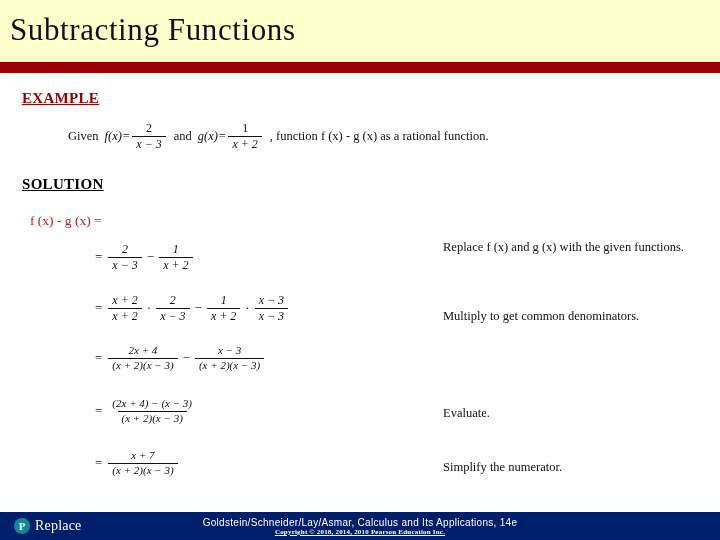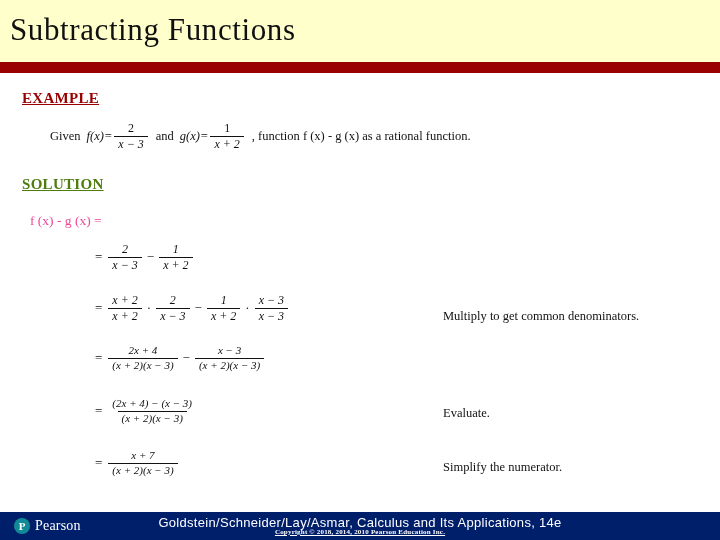--- a/index.html
+++ b/index.html
@@ -59,45 +59,45 @@
     white-space: nowrap;
   }
   .heading.example {
     left: 22px;
     top: 90px;
     color: #990000;
   }
   .heading.solution {
     left: 22px;
     top: 176px;
-    color: #4d7c0f;
+    color: #000000;
   }
 
   
   .given-line {
     position: absolute;
-    left: 44px;
+    left: 62px;
     top: 122px;
     display: flex;
     align-items: center;
     font-family: "Liberation Serif", serif;
     font-size: 12.5px;
     color: #111111;
     white-space: nowrap;
   }
   .given-line .word { margin: 0 6px; }
   .given-line .tail { margin-left: 6px; }
 
   .lhs-line {
     position: absolute;
     left: 30px;
     top: 213px;
     font-family: "Liberation Serif", serif;
     font-size: 13.5px;
-    color: #ec4899;
+    color: #b91c1c;
     white-space: nowrap;
   }
 
   
   .math {
     font-family: "Liberation Serif", serif;
     color: #111111;
     display: inline-flex;
     align-items: center;
     white-space: nowrap;
@@ -197,21 +197,21 @@
   .footer-center {
     position: absolute;
     left: 150px;
     top: 5px;
     width: 420px;
     text-align: center;
     color: #ffffff;
   }
   .footer-citation {
     font-family: "Liberation Sans", sans-serif;
-    font-size: 13px;
+    font-size: 10px;
     letter-spacing: 0.3px;
     line-height: 11px;
   }
   .footer-copyright {
     font-family: "Liberation Serif", serif;
     font-size: 7px;
     font-weight: bold;
     letter-spacing: 0.2px;
     line-height: 9px;
     text-decoration: underline;
@@ -318,28 +318,29 @@
       </span>
     </div>
   <div class="step step-5">
       <span class="eq">=</span>
       <span class="frac small">
         <span class="num var">x + 7</span>
         <span class="den var">(x + 2)(x − 3)</span>
       </span>
     </div>
 
+  <div class="note note-1">Replace f (x) and g (x) with the given functions.</div>
   <div class="note note-2">Multiply to get common denominators.</div>
   <div class="note note-4">Evaluate.</div>
   <div class="note note-5">Simplify the numerator.</div>
 
   <div class="footer">
     <div class="pearson-logo">
       <span class="pearson-mark">P</span>
-      <span class="pearson-word">Pearson</span>
+      <span class="pearson-word">Replace</span>
     </div>
     <div class="footer-center">
       <div class="footer-citation">Goldstein/Schneider/Lay/Asmar, Calculus and Its Applications, 14e</div>
       <div class="footer-copyright">Copyright © 2018, 2014, 2010 Pearson Education Inc.</div>
     </div>
   </div>
   <div class="slide-number">Slide 36</div>
 
 </div>
 

